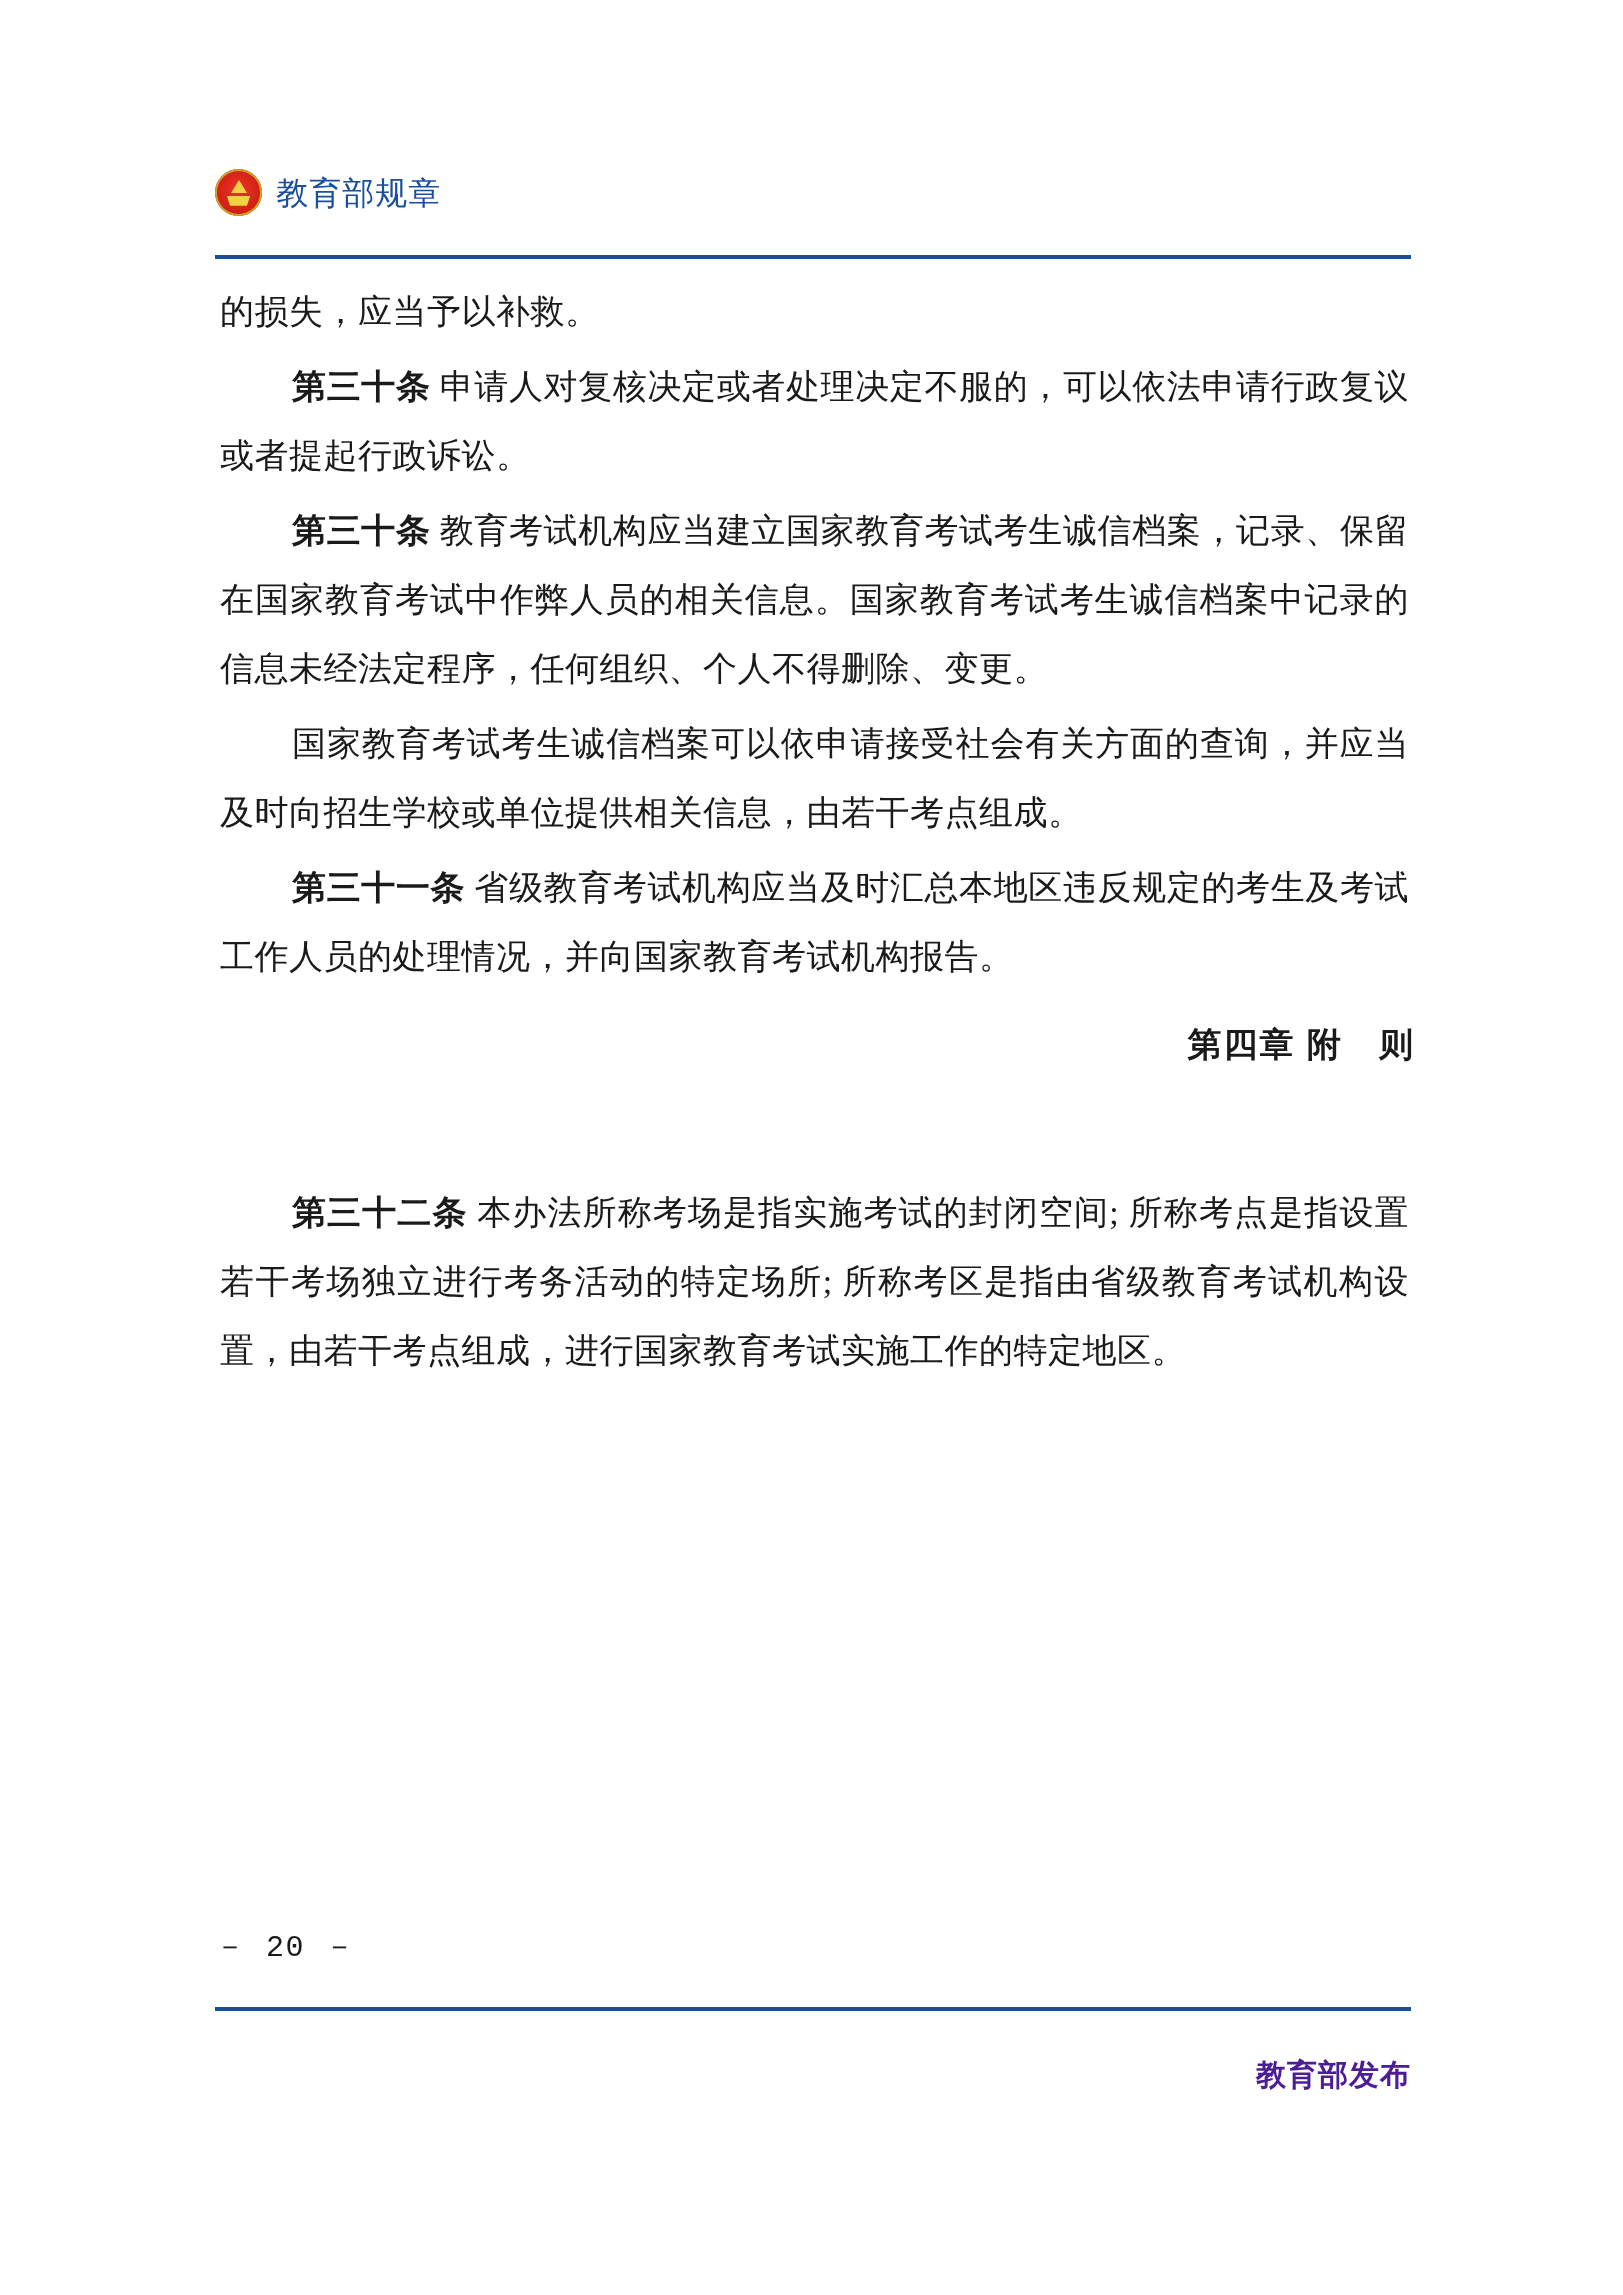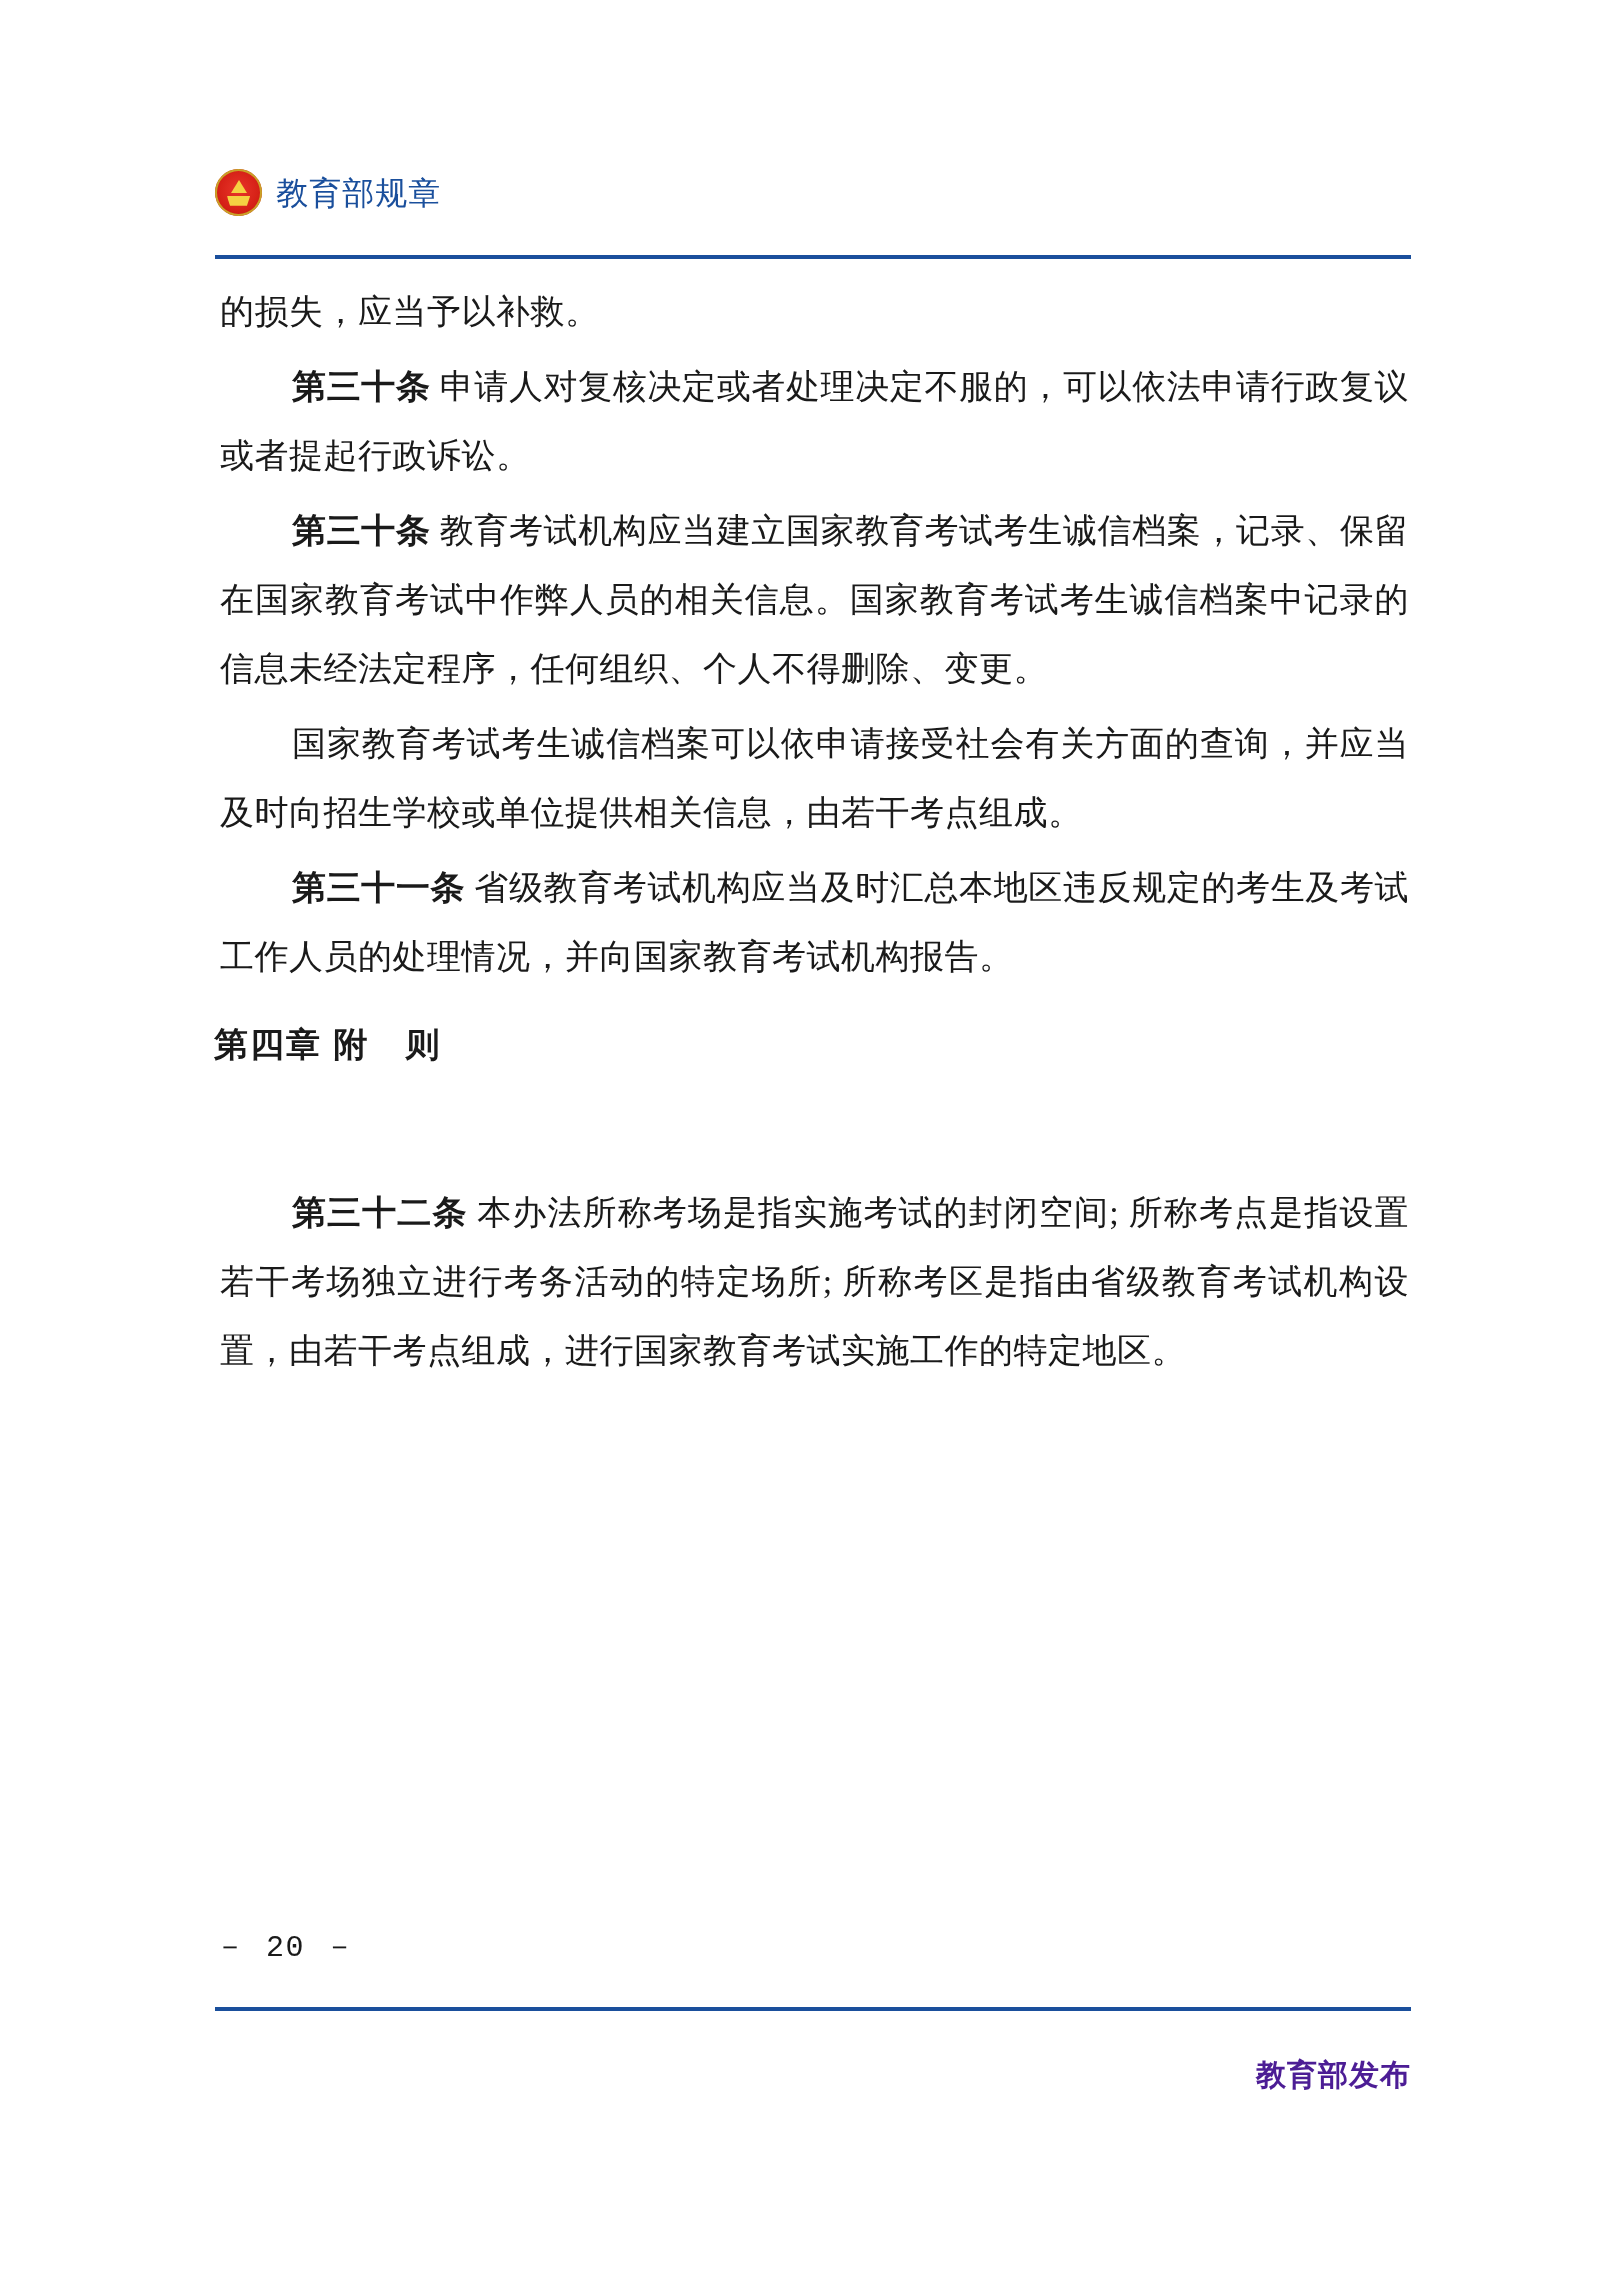--- a/index.html
+++ b/index.html
@@ -110,21 +110,21 @@
     text-indent: 72px;
   }
   .art-label {
     font-family: "Liberation Sans", sans-serif;
     font-weight: bold;
     letter-spacing: 0.5px;
   }
 
   .chapter-title {
     margin: 22.5px 0 0 0;
-    text-align: left;
+    text-align: right;
     font-family: "Liberation Sans", sans-serif;
     font-weight: bold;
     font-size: 34px;
     line-height: 61px;
     letter-spacing: 2px;
     color: #1a1a1a;
   }
   .chapter-gap { height: 97px; }
 
   

